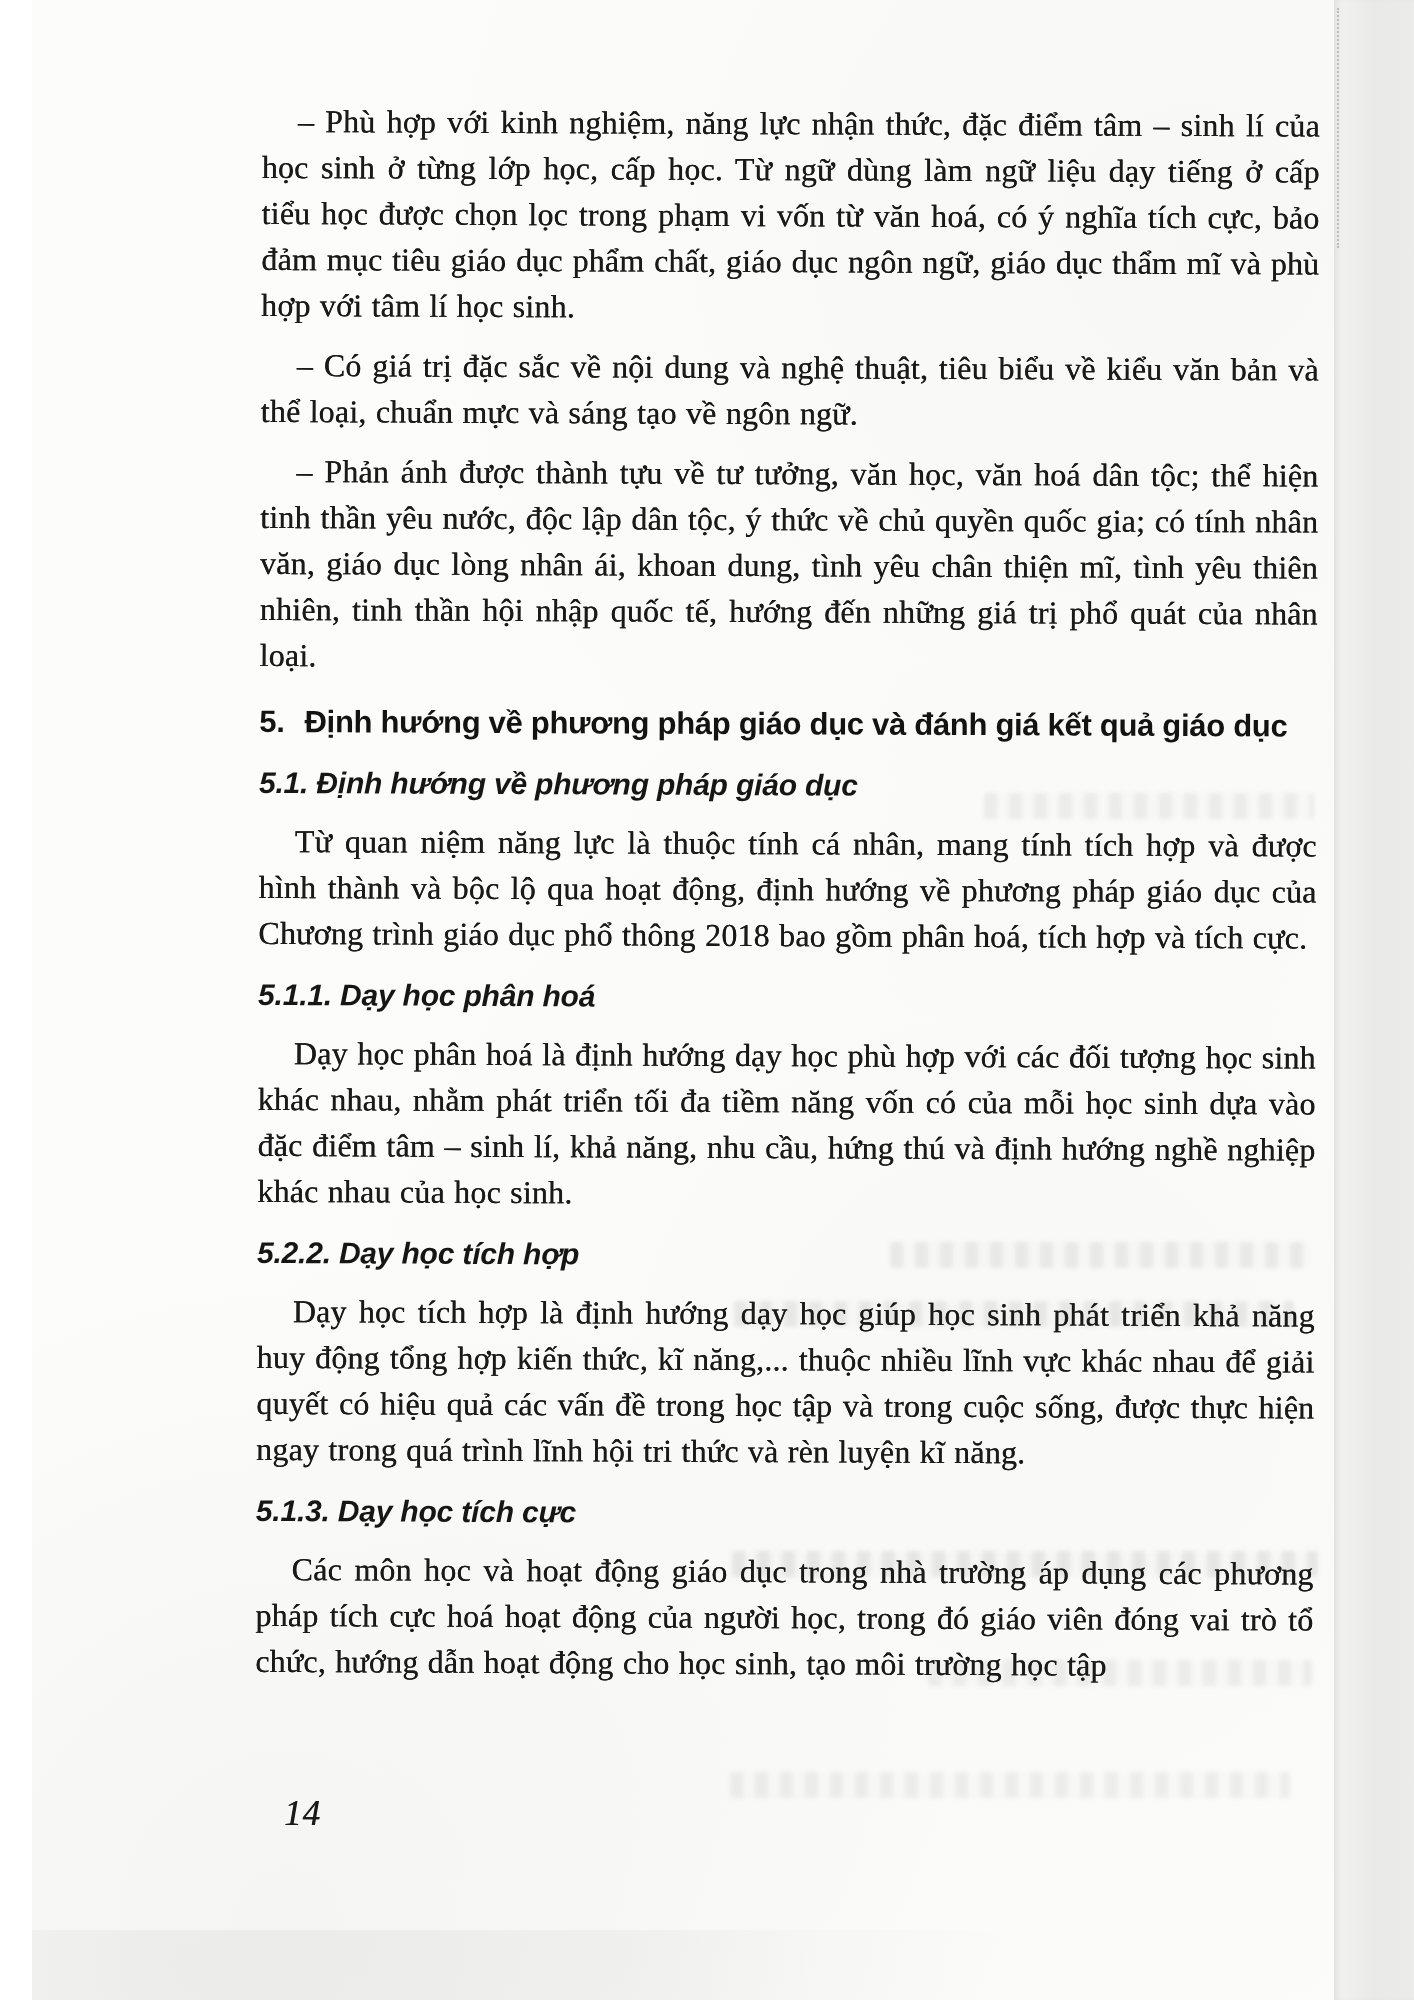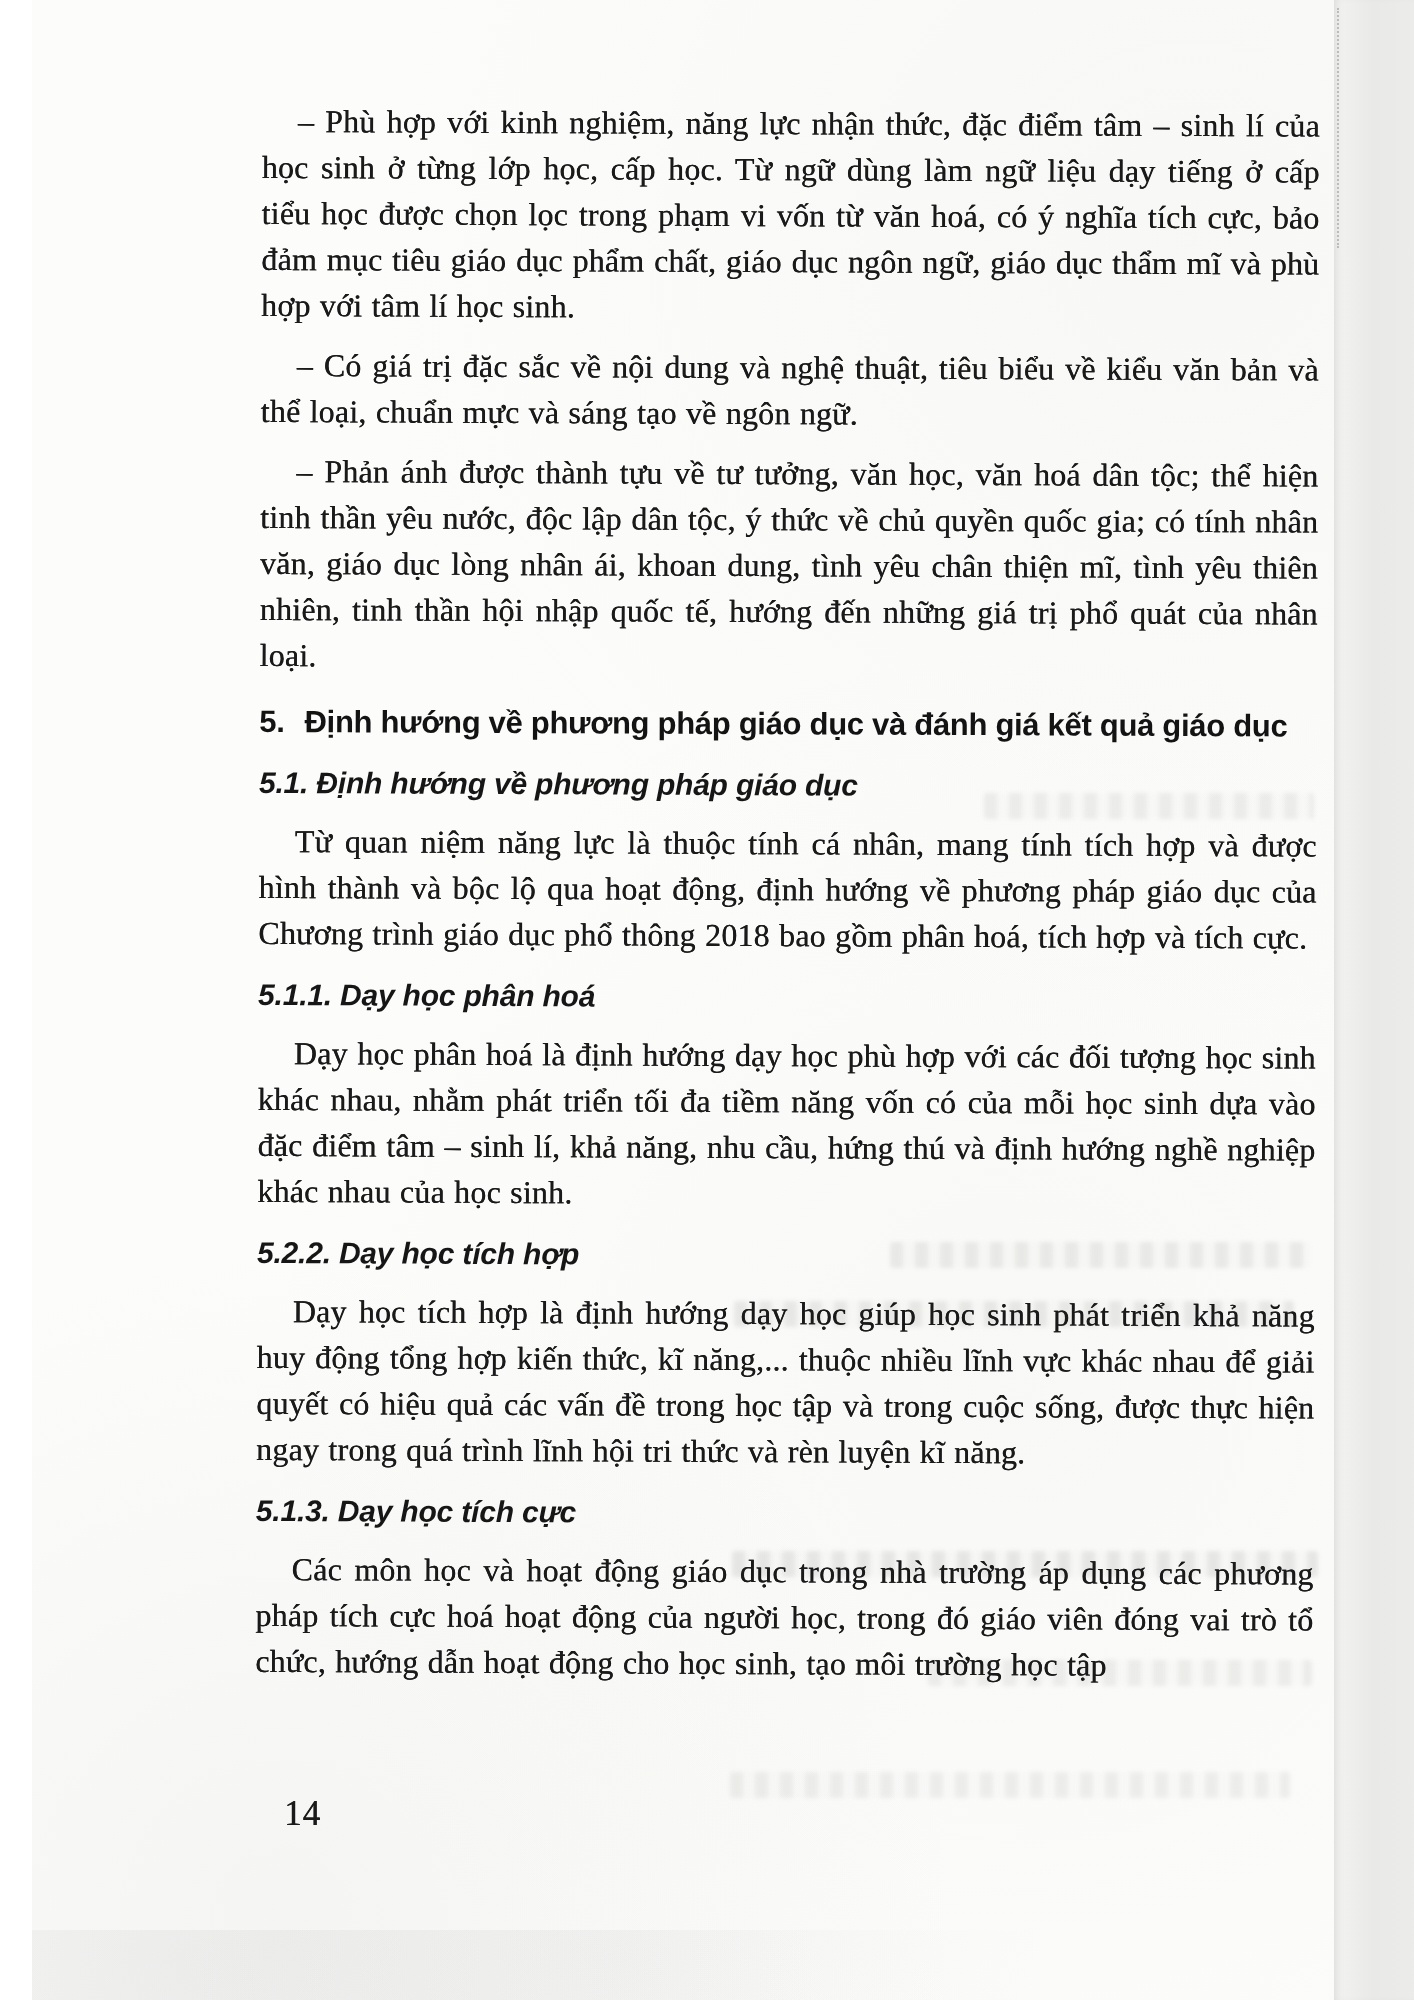--- a/index.html
+++ b/index.html
@@ -71,20 +71,21 @@
   h3.subsection-heading{
     font-family:"Liberation Sans","DejaVu Sans",sans-serif;
     font-style:italic;font-size:30px;font-weight:700;letter-spacing:-.2px;
     margin:22px 0 18px 0;text-align:left;white-space:nowrap;
     color:#161616;
   }
   .page-number{
     position:absolute;left:252px;top:1794px;
     font-size:35px;letter-spacing:1px;
     text-shadow:.4px 0 0 currentColor;
+    font-style:italic;
   }
 </style>
 </head>
 <body>
 
 <div class="page">
 
   <div class="edge-band"></div>
   <div class="edge-dotted"></div>
   <div class="bottom-noise"></div>

